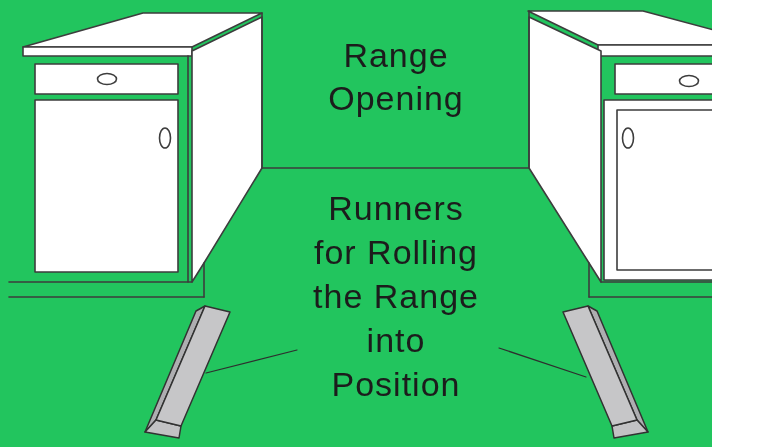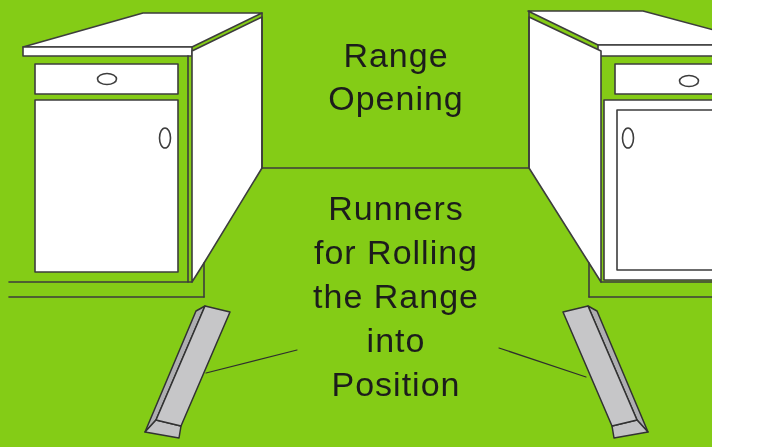--- a/index.html
+++ b/index.html
@@ -4,21 +4,21 @@
 <style>
   html, body {
     margin: 0;
     padding: 0;
     background: #ffffff;
   }
   .stage {
     position: relative;
     width: 712px;
     height: 447px;
-    background: #84cc16;
+    background: #22c55e;
     overflow: hidden;
   }
   svg {
     display: block;
   }
   .ln {
     fill: none;
     stroke: #3d3d3d;
     stroke-width: 1.6;
     stroke-linecap: round;

